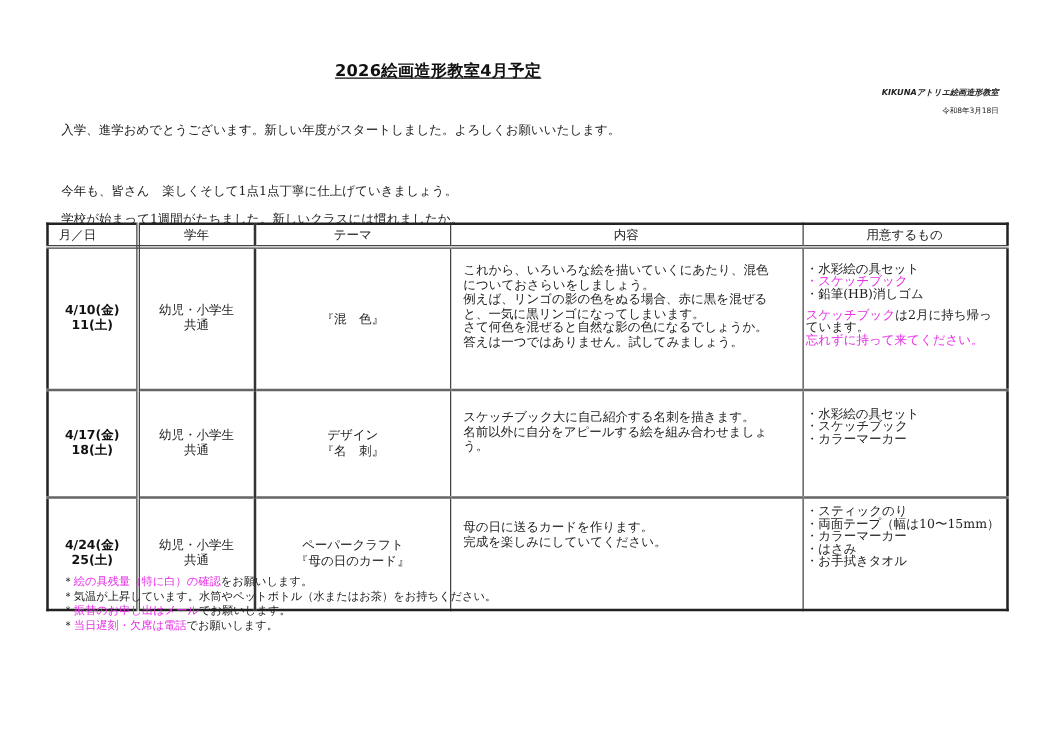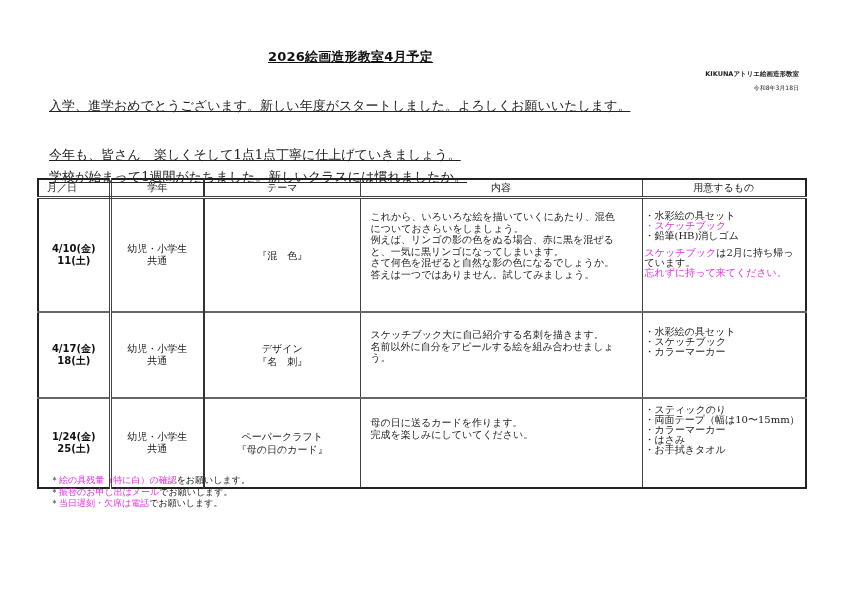--- a/index.html
+++ b/index.html
@@ -2,24 +2,24 @@
 <html><head>
 <meta charset="utf-8">
 <style>
   html, body { margin:0; padding:0; background:#ffffff; }
   body { width:841px; height:595px; position:relative; overflow:hidden;
          font-family:"DejaVu Serif", serif; color:#222; }
   .title { position:absolute; left:0; width:701px; top:48px; text-align:center;
            font-family:"DejaVu Sans", sans-serif; font-size:13px; font-weight:bold;
            text-decoration:underline; letter-spacing:0.2px; color:#111; }
   .org { position:absolute; right:42px; top:70px; font-family:"DejaVu Sans", sans-serif;
-         font-size:6.5px; font-weight:bold; color:#222; }
+         font-size:6.5px; font-style:italic; font-weight:bold; color:#222; }
   .date { position:absolute; right:42px; top:84px; font-family:"DejaVu Sans", sans-serif;
           font-size:6px; color:#222; }
-  .intro { position:absolute; left:49px; font-size:13px; color:#222; white-space:nowrap;text-decoration:underline; }
+  .intro { position:absolute; left:49px; font-size:10px; color:#222; white-space:nowrap; }
   table.sched { position:absolute; left:37px; top:178px; width:768px;
                 border-collapse:collapse; border:2px solid #222; table-layout:fixed; }
   table.sched th, table.sched td { border:1px solid #444; font-size:10px; padding:0; }
   table.sched th { height:16px; font-weight:normal; text-align:center;
                    border-bottom:3px double #444; color:#222; }
   table.sched td { vertical-align:middle; text-align:center; }
   table.sched tr.r1 td { height:100px; }
   table.sched tr.r2 td { height:68px; }
   table.sched tr.r3 td { height:70px; }
   table.sched tr.r2 td, table.sched tr.r3 td { border-top:2px solid #666; }
@@ -27,21 +27,21 @@
   .col-grade { border-right:2px solid #333 !important; }
   .dcell { font-family:"DejaVu Sans", sans-serif; font-weight:bold; font-size:8.5px; line-height:12px; color:#111; }
   .grade { font-size:8.5px; line-height:12px; }
   .theme { font-size:9px; line-height:13px; }
   td.content { text-align:left !important; vertical-align:top !important; padding:12px 8px 0 10px !important;
                font-size:9.5px; line-height:11.5px; }
   td.items { text-align:left !important; vertical-align:top !important; padding:10px 2px 0 2px !important;
              font-size:7.5px; line-height:10px; }
   .pink { color:#e62ee6; }
   .note { margin-top:7px; }
-  .notes { position:absolute; left:50px; top:475px; font-size:9px; line-height:11.6px; color:#222; white-space:nowrap; }
+  .notes { position:absolute; left:50px; top:461px; font-size:9px; line-height:11.6px; color:#222; white-space:nowrap; }
   .notes .strong { font-family:"DejaVu Sans", sans-serif; font-weight:bold; font-size:8.5px; color:#111; }
 </style>
 </head>
 <body>
 
 <div class="title">2026絵画造形教室4月予定</div>
 <div class="org">KIKUNAアトリエ絵画造形教室</div>
 <div class="date">令和8年3月18日</div>
 
 <div class="intro" style="top:97px;">入学、進学おめでとうございます。新しい年度がスタートしました。よろしくお願いいたします。</div>
@@ -115,21 +115,21 @@
         <div>う。</div>
       </td>
       <td class="items" style="padding-top:14px !important;">
         <div>・水彩絵の具セット</div>
         <div>・スケッチブック</div>
         <div>・カラーマーカー</div>
       </td>
     </tr>
     <tr class="r3">
       <td class="col-date dcell">
-        <div>1/24(金)</div>
+        <div>4/24(金)</div>
         <div>25(土)</div>
       </td>
       <td class="col-grade grade">
         <div>幼児・小学生</div>
         <div>共通</div>
       </td>
       <td class="theme">
         <div>ペーパークラフト</div>
         <div>『母の日のカード』</div>
       </td>
@@ -146,18 +146,21 @@
       </td>
     </tr>
   </tbody>
 </table>
 
 <div class="notes">
   <div>
     <span>＊</span><span class="pink">絵の具残量（特に白）の確認</span><span>をお願いします。</span>
   </div>
   <div>
+    <span>＊</span><span>気温が上昇しています。水筒やペットボトル（水またはお茶）をお持ちください。</span>
+  </div>
+  <div>
     <span>＊</span><span class="pink">振替のお申し出はメール</span><span>でお願いします。</span>
   </div>
   <div>
     <span>＊</span><span class="pink">当日遅刻・欠席は電話</span><span>でお願いします。</span>
   </div>
 </div>
 
 </body></html>

